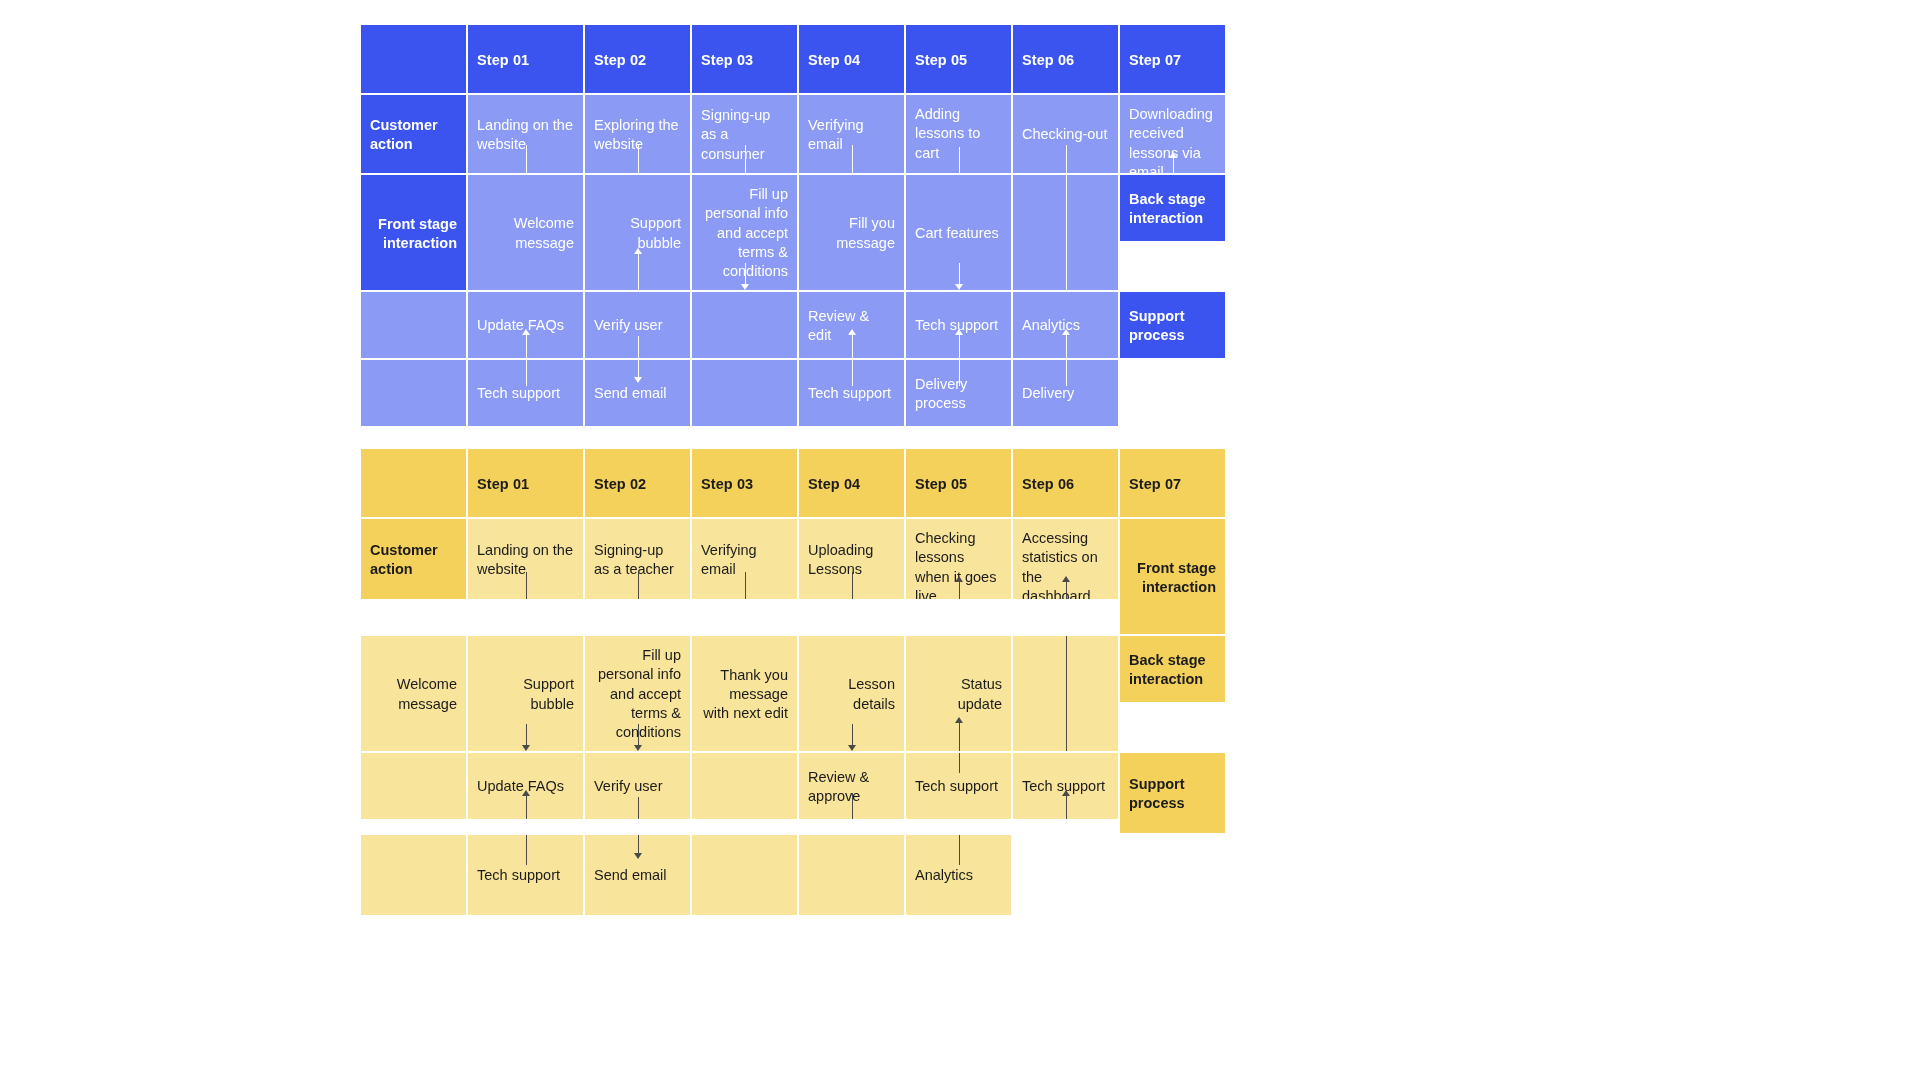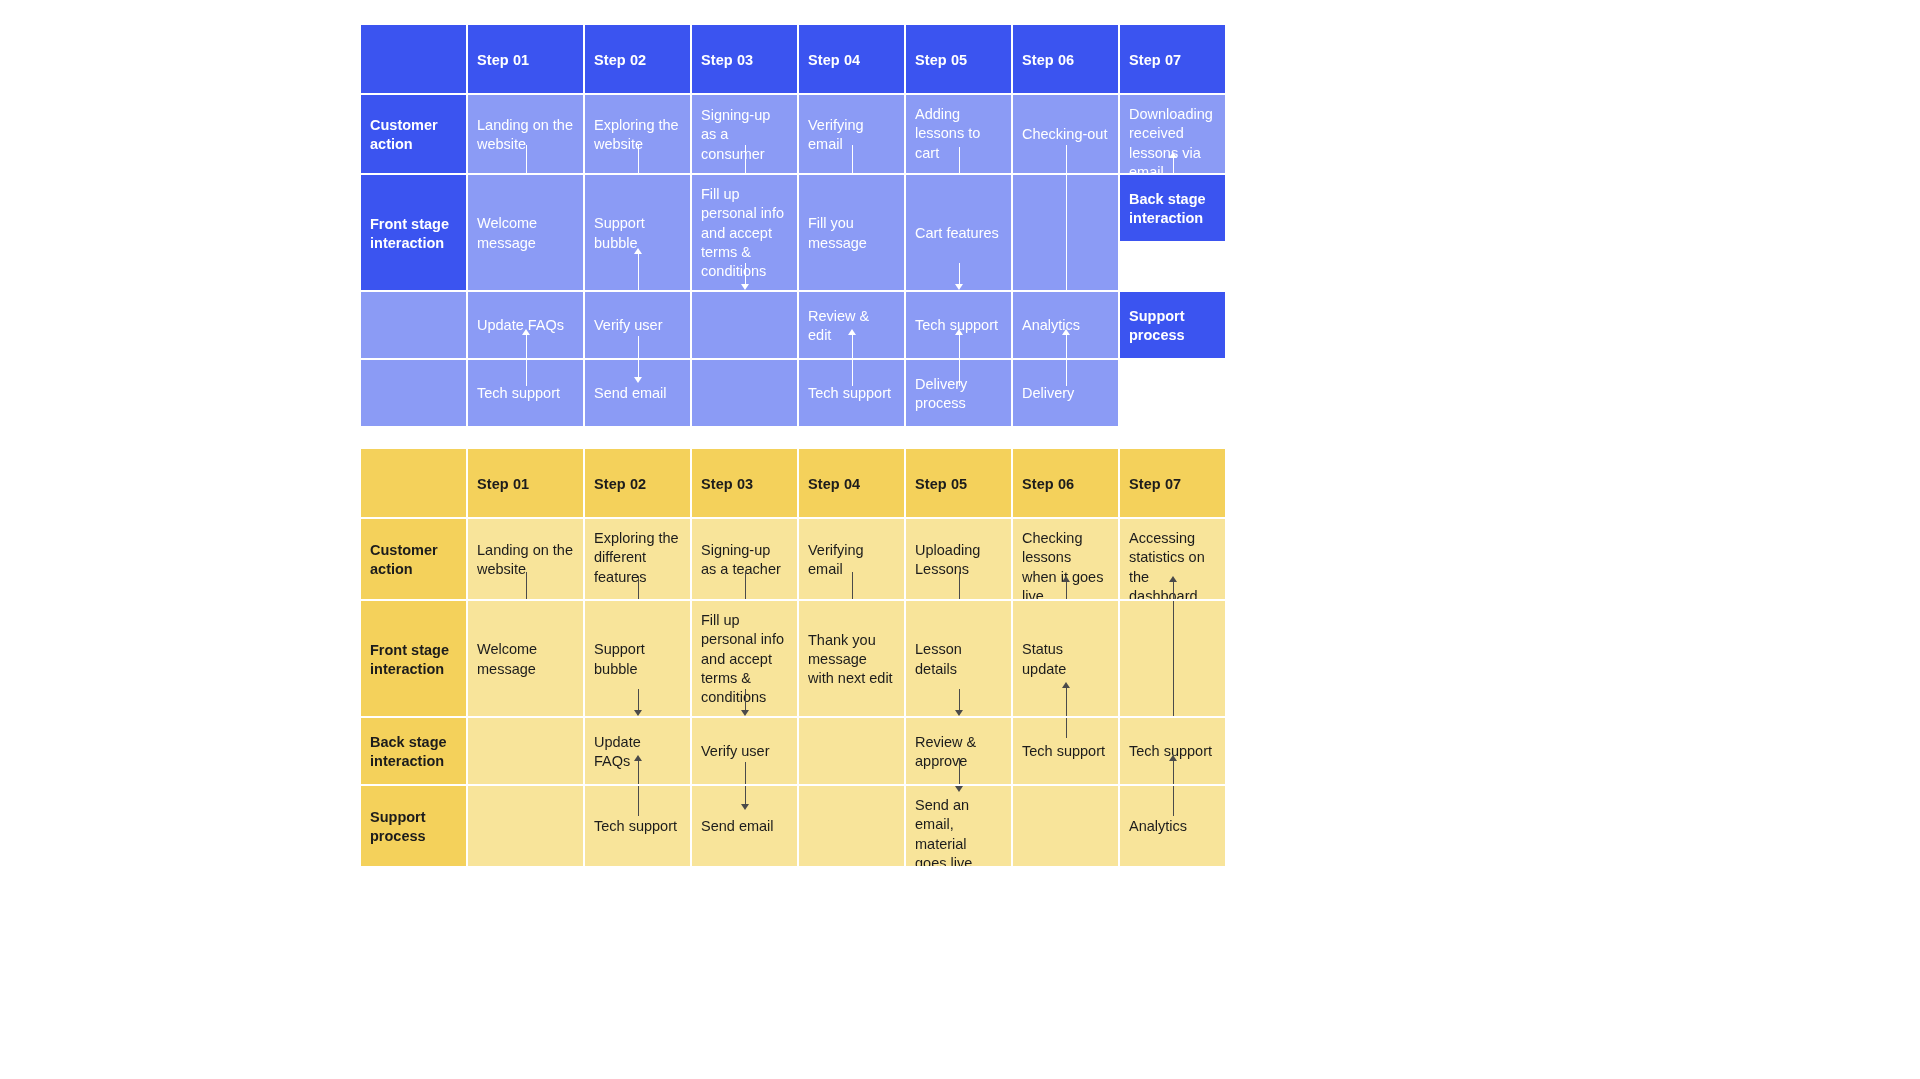--- a/index.html
+++ b/index.html
@@ -90,21 +90,21 @@
 
   
   .body-cell {
     font-size: 14.5px;
     line-height: 1.33;
   }
   .cell-text { position: relative; z-index: 2; display: block; }
 
   
   .r-customer  { height: 78px; }
-  .r-front     { height: 115px; }
+  .r-front     { height: 115px; text-align: right; }
   .r-back      { height: 66px; }
   .r-support   { height: 66px; }
 
   .bp-gold .r-customer { height: 80px; }
   .bp-gold .r-front    { height: 115px; }
   .bp-gold .r-back     { height: 66px; }
   .bp-gold .r-support  { height: 80px; }
 
   .va-mid { display: flex; align-items: center; }
 
@@ -327,26 +327,20 @@
     <div class="cell hdr-step">Step 06</div>
     <div class="cell hdr-step">Step 07</div>
 
     <div class="cell rowlabel r-customer">Customer action</div>
     <div class="cell body-cell r-customer va-mid">
       <span class="cell-text">Landing on the website</span>
       <span class="arrow" style="left:50%; top:53px; height:27px;">
         <span class="arrow-line" style="height:27px;"></span>
       </span>
     </div>
-    <div class="cell body-cell r-customer">
-      <span class="cell-text">Exploring the different features</span>
-      <span class="arrow" style="left:50%; top:57px; height:23px;">
-        <span class="arrow-line" style="height:23px;"></span>
-      </span>
-    </div>
     <div class="cell body-cell r-customer va-mid">
       <span class="cell-text">Signing-up as a teacher</span>
       <span class="arrow" style="left:50%; top:53px; height:27px;">
         <span class="arrow-line" style="height:27px;"></span>
       </span>
     </div>
     <div class="cell body-cell r-customer va-mid">
       <span class="cell-text">Verifying email</span>
       <span class="arrow" style="left:50%; top:53px; height:27px;">
         <span class="arrow-line" style="height:27px;"></span>
@@ -468,26 +462,20 @@
     <div class="cell body-cell r-support va-mid">
       <span class="cell-text">Send email</span>
       <span class="arrow" style="left:50%; top:0px; height:18px;">
         <span class="arrow-line" style="height:18px;"></span>
           <span class="arrow-head-down" style="top:18px;"></span>
       </span>
     </div>
     <div class="cell body-cell r-support va-mid">
       <span class="cell-text"></span>
     </div>
-    <div class="cell body-cell r-support">
-      <span class="cell-text">Send an email, material goes live</span>
-      <span class="arrow" style="left:50%; top:0px; height:6px;">
-        <span class="arrow-head-down" style="top:0px;"></span>
-      </span>
-    </div>
     <div class="cell body-cell r-support va-mid">
       <span class="cell-text"></span>
     </div>
     <div class="cell body-cell r-support va-mid">
       <span class="cell-text">Analytics</span>
       <span class="arrow" style="left:50%; top:0px; height:30px;">
         <span class="arrow-line" style="top:0; height:30px;"></span>
       </span>
     </div>
   </div>

